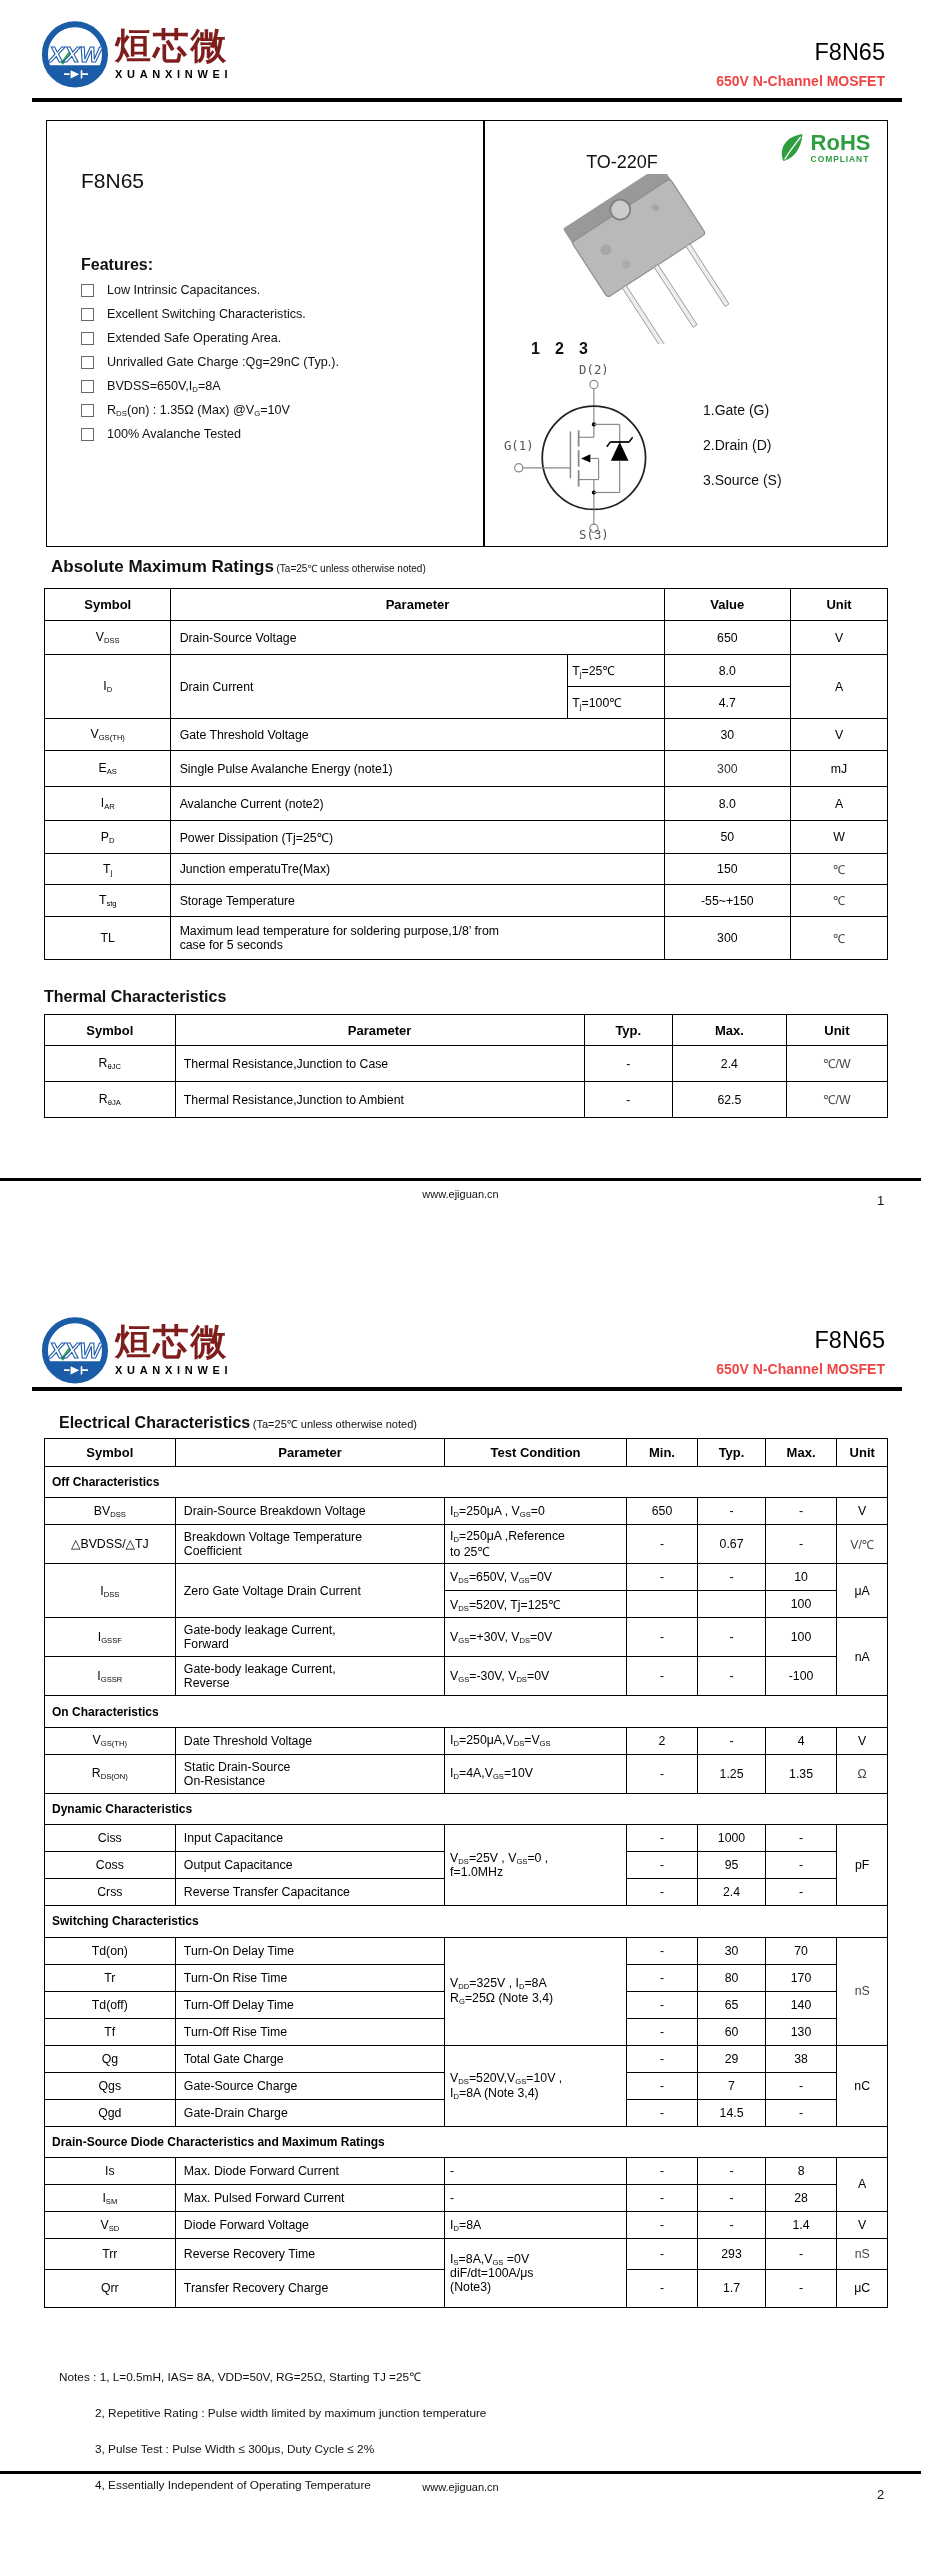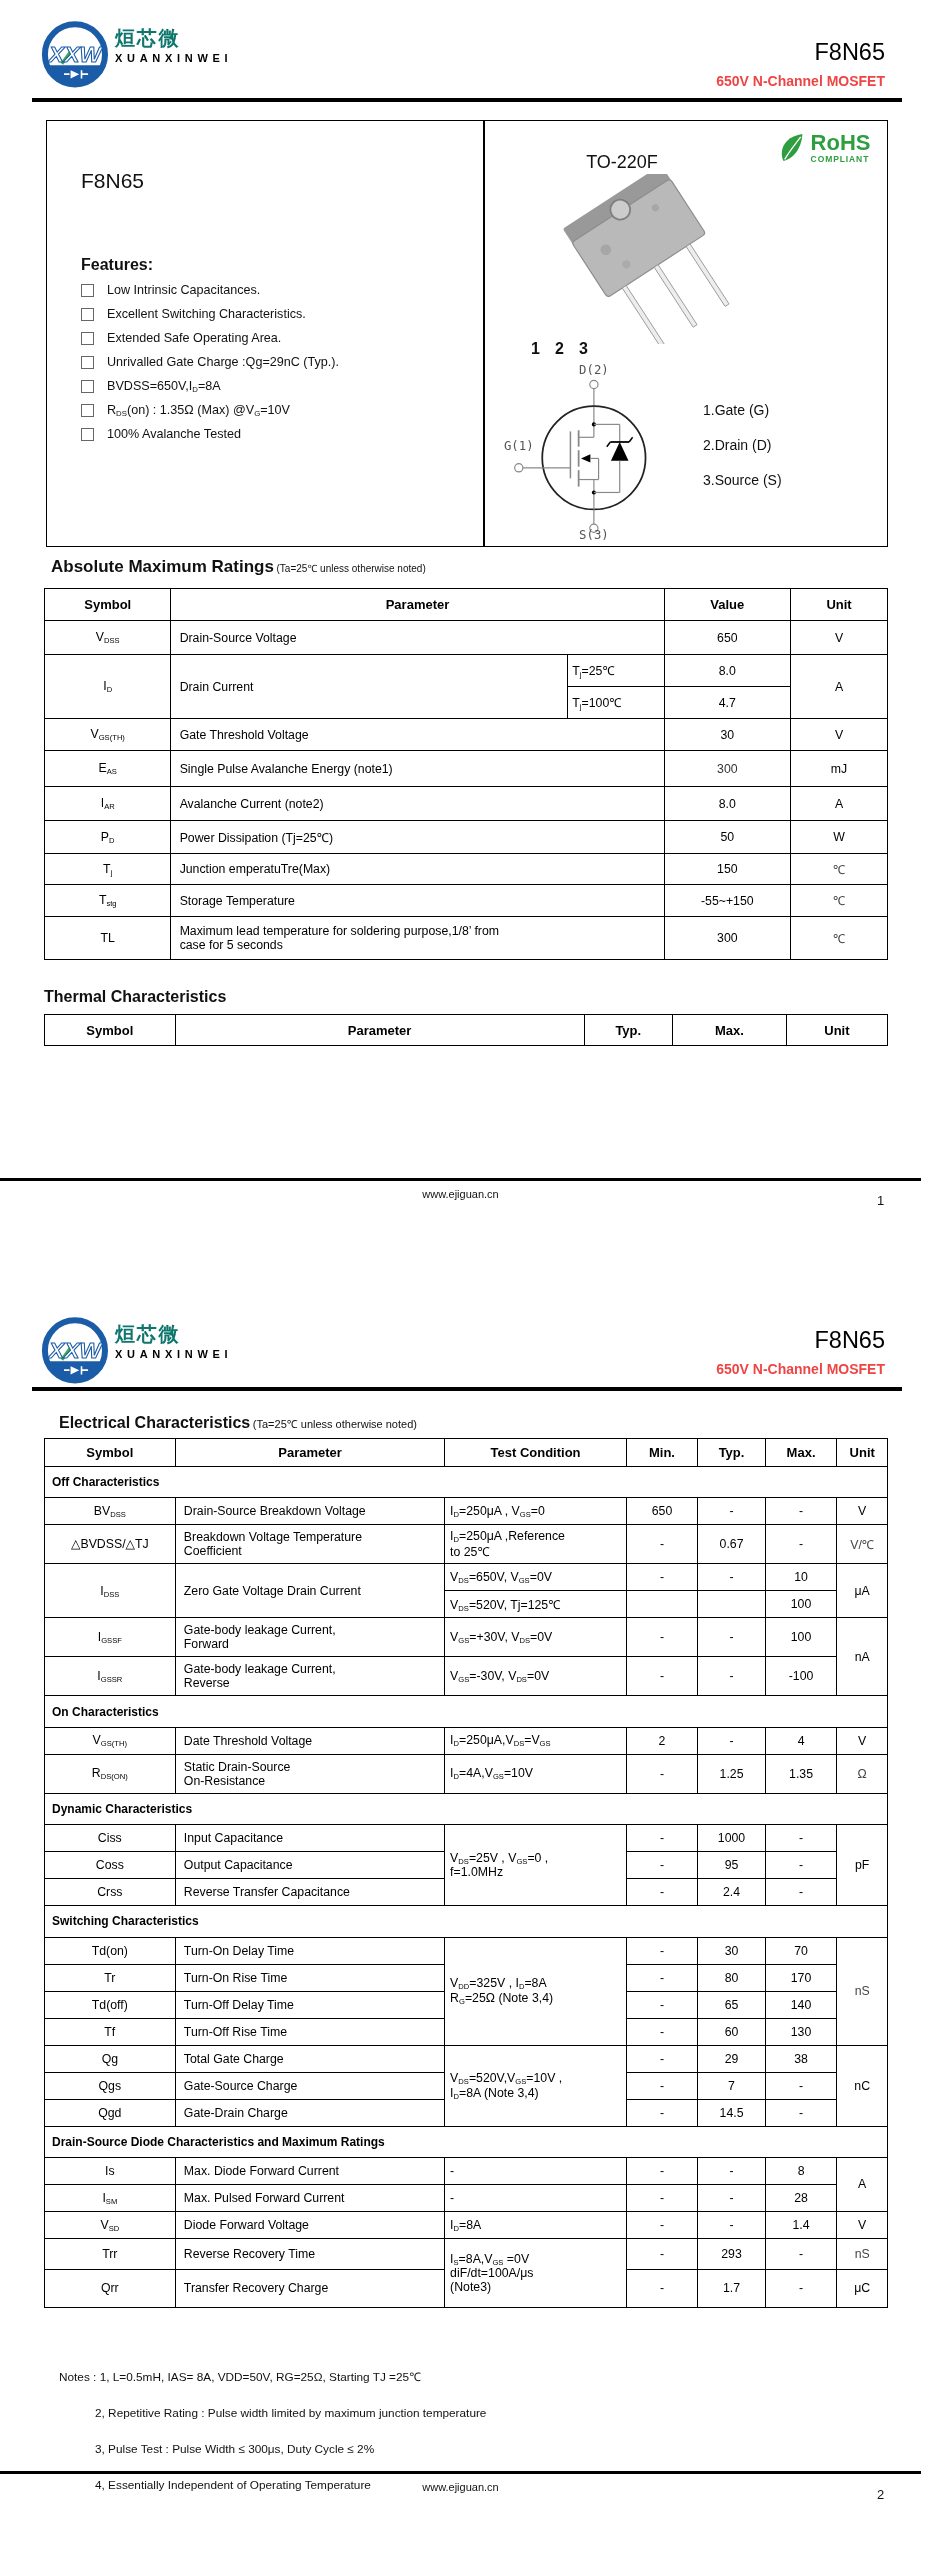--- a/index.html
+++ b/index.html
@@ -1,21 +1,21 @@
 <!DOCTYPE html>
 <html style="font-size:9.4px"><head>
 <meta charset="utf-8">
 <style>
   html,body{margin:0;padding:0;background:#fff;}
   .canvas{position:relative;width:921px;height:2576px;background:#fff;
           font-family:"Liberation Sans",sans-serif;color:#111;overflow:hidden;}
   .abs{position:absolute;}
   sub{font-size:0.62em;vertical-align:-0.22em;}
   
-  .brand-cn{font-size:20px;font-weight:bold;letter-spacing:1.8px;color:#0f766e;line-height:1;}
+  .brand-cn{font-size:36px;font-weight:bold;letter-spacing:1.8px;color:#7f1d1d;line-height:1;}
   .brand-en{font-size:11px;font-weight:bold;letter-spacing:4.7px;color:#000;margin-top:3.5px;}
   .part-big{font-size:23.5px;color:#000;text-align:right;line-height:1;}
   .subtitle{font-size:14px;font-weight:bold;color:#ef4444;text-align:right;margin-top:8.2px;}
   .rule{background:#000;height:3.5px;}
   
   .panel{border:1.8px solid #000;box-sizing:border-box;}
   .ftitle{font-size:16px;font-weight:bold;}
   .fitem{font-size:12.6px;display:flex;align-items:center;gap:13px;height:24px;}
   .chk{width:11px;height:11px;border:1.2px solid #666;display:inline-block;flex:0 0 auto;}
   
@@ -259,20 +259,34 @@
           <col style="width:12%">
         </colgroup>
       <tbody>
           <tr style="height:31px;">
         <th>Symbol</th>
         <th>Parameter</th>
         <th>Typ.</th>
         <th>Max.</th>
         <th>Unit</th>
       </tr>
+      <tr style="height:36px;">
+        <td>R<sub>θJC</sub></td>
+        <td class="pl">Thermal Resistance,Junction to Case</td>
+        <td>-</td>
+        <td>2.4</td>
+        <td style="color:#444;">℃/W</td>
+      </tr>
+      <tr style="height:36px;">
+        <td>R<sub>θJA</sub></td>
+        <td class="pl">Thermal Resistance,Junction to Ambient</td>
+        <td>-</td>
+        <td>62.5</td>
+        <td style="color:#444;">℃/W</td>
+      </tr>
     </tbody>
       </table>
   </div>
 
   <div class="abs rule" style="left:0;top:1178px;width:933px;height:2.9px;"></div>
   <div class="abs footer-url" style="left:0;top:1188px;">www.ejiguan.cn</div>
   <div class="abs pagenum" style="left:877px;top:1193px;">1</div>
 
   <div class="abs" style="left:40px;top:1315px;width:71px;height:73px;">
     <svg viewBox="0 0 130 130" width="71" height="73">

